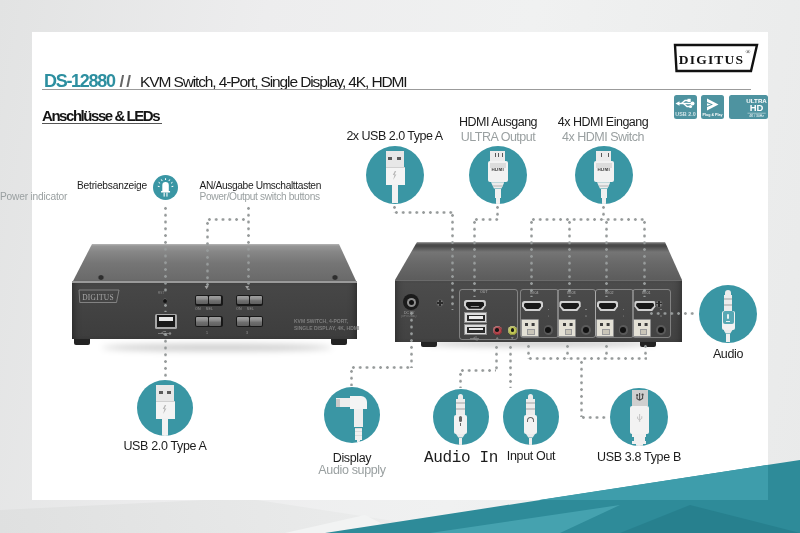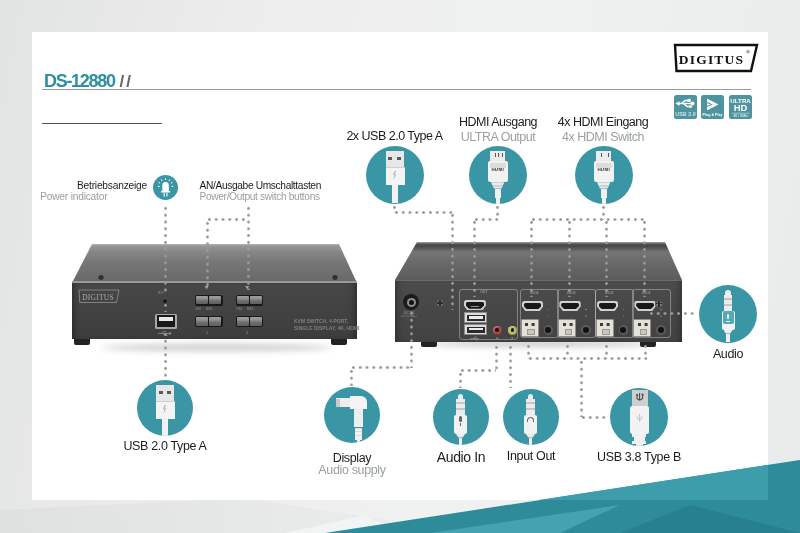--- a/index.html
+++ b/index.html
@@ -24,21 +24,23 @@
 </head>
 <body>
 <div id="page">
 
   <div class="abs" style="left:0;top:480px;width:420px;height:53px;background:linear-gradient(80deg,#dfe0e0,#eceded);clip-path:polygon(0 30px,245px 18px,420px 45px,420px 53px,0 53px);"></div>
   <div class="abs" style="left:240px;top:495px;width:160px;height:38px;background:#f2f3f3;clip-path:polygon(45px 38px,125px 20px,160px 38px);"></div>
   <div id="card"></div>
 
   <div class="abs" style="left:44px;top:71.2px;font-size:18px;font-weight:bold;color:#2d8fa0;letter-spacing:-1.3px;">DS-12880</div>
   <div class="abs" style="left:119.5px;top:71.7px;font-size:17px;font-weight:bold;color:#666;letter-spacing:2px;">//</div>
+  <div class="abs" style="left:140px;top:72.8px;font-size:15.5px;letter-spacing:-1.12px;color:#191919;">KVM Switch, 4-Port, Single Display, 4K, HDMI</div>
   <div class="abs" style="left:42px;top:89px;width:709px;height:1.4px;background:#9b9b9b;"></div>
+  <div class="abs" style="left:42px;top:107px;font-size:15px;font-weight:bold;color:#141414;letter-spacing:-1.45px;">Anschlüsse &amp; LEDs</div>
   <div class="abs" style="left:42px;top:122.7px;width:120px;height:1.3px;background:#555;"></div>
 
   <svg class="abs" style="left:672px;top:42px;" width="88" height="32" viewBox="0 0 88 32">
     <polygon points="3,3 85,3 79,29 4.5,29" fill="#ffffff" stroke="#111" stroke-width="2.4"></polygon>
     <text x="39.5" y="21.5" text-anchor="middle" font-family="Liberation Serif,serif" font-weight="bold" font-size="13.5" letter-spacing="1.2" fill="#111">DIGITUS</text>
     <text x="73.5" y="11.5" font-family="Liberation Serif,serif" font-size="6.5" fill="#111">®</text>
   </svg>
 
   <div class="abs" style="left:674px;top:95px;width:23px;height:23.5px;background:#4e93a0;border-radius:2.5px;">
     <svg width="23" height="23.5" viewBox="0 0 23 23.5">
@@ -54,21 +56,21 @@
       <text x="11.5" y="20.5" text-anchor="middle" font-size="5.4" font-weight="bold" fill="#cfe2e6" font-family="Liberation Sans,sans-serif">USB 2.0</text>
     </svg>
   </div>
   <div class="abs" style="left:701.3px;top:95px;width:23px;height:23.5px;background:#4e93a0;border-radius:2.5px;">
     <svg width="23" height="23.5" viewBox="0 0 23 23.5">
       <path d="M6,3.5 L17.5,9.5 L6,15.5 L6,12 L12,9.5 L6,7 Z" fill="#fff"></path>
       <path d="M6,8.2 L10,9.5 L6,10.8 Z" fill="#fff"></path>
       <text x="11.5" y="20.5" text-anchor="middle" font-size="3.6" font-weight="bold" fill="#fff" font-family="Liberation Sans,sans-serif">Plug &amp; Play</text>
     </svg>
   </div>
-  <div class="abs" style="left:728.7px;top:95px;width:23.2px;height:23.5px;background:#4e93a0;border-radius:2.5px;">
+  <div class="abs" style="left:728.7px;top:95px;width:23.2px;height:23.5px;background:#4e93a0;border-radius:2.5px;padding-left:16px;">
     <svg width="23.2" height="23.5" viewBox="0 0 23.2 23.5">
       <text x="11.6" y="8.2" text-anchor="middle" font-size="6.2" font-weight="bold" fill="#fff" font-family="Liberation Sans,sans-serif">ULTRA</text>
       <text x="11.6" y="16.2" text-anchor="middle" font-size="9.5" font-weight="bold" fill="#fff" font-family="Liberation Sans,sans-serif">HD</text>
       <rect x="2.5" y="17.8" width="18.2" height="0.7" fill="#bcd6da"></rect>
       <text x="11.6" y="22" text-anchor="middle" font-size="3.4" fill="#fff" font-family="Liberation Sans,sans-serif">4K / 30Hz</text>
     </svg>
   </div>
 
   <div class="abs" id="dev1" style="left:72px;top:244px;width:285px;height:108px;">
     <div class="abs" style="left:30px;top:100px;width:230px;height:7px;background:rgba(0,0,0,0.20);border-radius:50%;filter:blur(3px);"></div>
@@ -312,32 +314,32 @@
   <div class="circ audioc2" style="left:699px;top:285px;width:58px;height:58px;">
     <div class="bdy"></div>
       <div class="tpr"></div>
       <div class="cbl"></div>
     <div class="abs" style="left:23.5px;top:26px;width:11px;height:13px;background:#57a8b4;border-radius:2px;"></div>
     <div class="abs" style="left:27.8px;top:28.5px;width:2.6px;height:5.5px;background:#e8f2f3;border-radius:1.3px;"></div>
     <div class="abs" style="left:27px;top:35.5px;width:4.2px;height:1px;background:#e8f2f3;"></div>
   </div>
 
   <div class="lbl" style="left:0;top:179.5px;width:147px;text-align:right;font-size:10.2px;letter-spacing:-0.2px;">Betriebsanzeige</div>
-  <div class="lblg" style="left:0;top:191px;width:147.5px;text-align:center;font-size:10.2px;letter-spacing:-0.2px;">Power indicator</div>
+  <div class="lblg" style="left:0;top:191px;width:147.5px;text-align:left;font-size:10.2px;letter-spacing:-0.2px;">Power indicator</div>
   <div class="lbl" style="left:199.5px;top:179.5px;font-size:10.2px;letter-spacing:-0.35px;">AN/Ausgabe Umschalttasten</div>
   <div class="lblg" style="left:199.5px;top:191px;font-size:10.2px;letter-spacing:-0.35px;">Power/Output switch buttons</div>
   <div class="lbl ctr" style="left:394.5px;top:129px;font-size:12.5px;letter-spacing:-0.5px;">2x USB 2.0 Type A</div>
   <div class="lbl ctr" style="left:498px;top:114.5px;font-size:12.5px;letter-spacing:-0.5px;">HDMI Ausgang</div>
   <div class="lblg ctr" style="left:498px;top:129.5px;font-size:12.5px;letter-spacing:-0.5px;">ULTRA Output</div>
   <div class="lbl ctr" style="left:603px;top:114.5px;font-size:12.5px;letter-spacing:-0.5px;">4x HDMI Eingang</div>
   <div class="lblg ctr" style="left:603px;top:129.5px;font-size:12.5px;letter-spacing:-0.5px;">4x HDMI Switch</div>
   <div class="lbl ctr" style="left:165px;top:438.5px;font-size:12.5px;letter-spacing:-0.35px;">USB 2.0 Type A</div>
   <div class="lbl ctr" style="left:352px;top:450.5px;font-size:12.5px;letter-spacing:-0.35px;">Display</div>
   <div class="lblg ctr" style="left:352px;top:463px;font-size:12.5px;letter-spacing:-0.35px;">Audio supply</div>
-  <div class="lbl ctr" style="left:461px;top:448.5px;font-size:14px;letter-spacing:-0.35px;">Audio In</div>
+  <div class="lbl ctr" style="left:461px;top:448.5px;font-size:16px;letter-spacing:-0.35px;font-family:Liberation Mono, monospace;">Audio In</div>
   <div class="lbl ctr" style="left:531px;top:448.5px;font-size:12.5px;letter-spacing:-0.35px;">Input Out</div>
   <div class="lbl ctr" style="left:639px;top:449.5px;font-size:12.5px;letter-spacing:-0.35px;">USB 3.8 Type B</div>
   <div class="lbl ctr" style="left:728px;top:347px;font-size:12.5px;letter-spacing:-0.35px;">Audio</div>
 
   <div id="wedge"></div>
   <div id="wedge2"></div>
   <div id="wedge3"></div>
   <div id="wedge4"></div>
 </div>
 <style>

